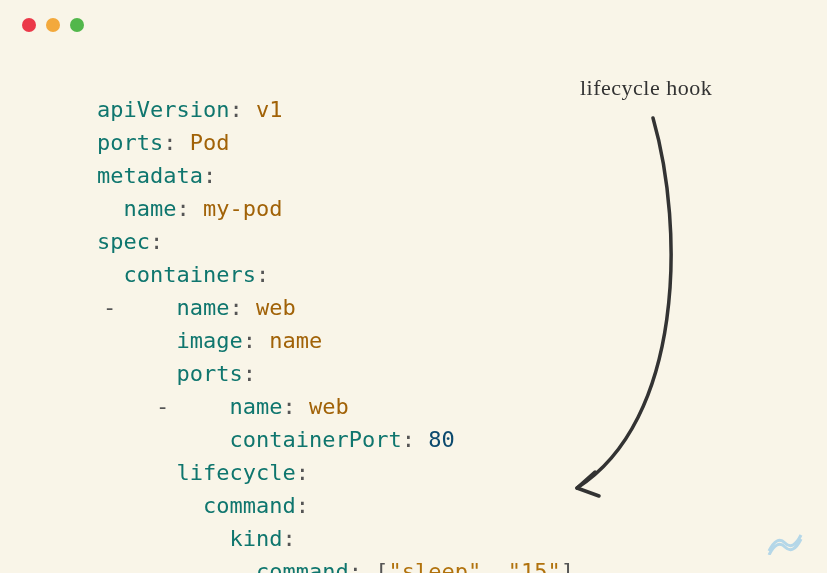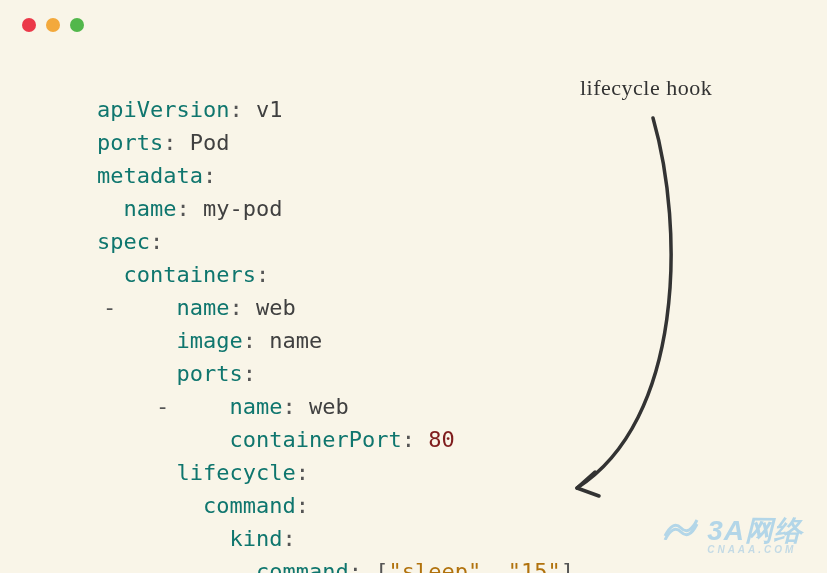--- a/index.html
+++ b/index.html
@@ -29,22 +29,22 @@
   .dot.green { background: #52b74b; }
   .code {
     position: absolute;
     top: 60px;
     left: 50px;
     font-size: 22px;
     line-height: 33px;
     white-space: pre;
   }
   .key { color: #0f766e; margin-left: 47px; }
-  .val { color: #404040; }
-  .num { color: #7f1d1d; }
+  .val { color: #a16207; }
+  .num { color: #0c4a6e; }
   .str { color: #b1720d; }
   .punc { color: #555; }
   .annotation {
     position: absolute;
     top: 75px;
     left: 580px;
     font-family: Liberation Serif, serif;
     font-size: 22px;
     color: #333;
     letter-spacing: 0.5px;
@@ -111,17 +111,13 @@
 <svg class="arrow" viewBox="0 0 140 400">
   <path d="M 88 8 C 120 120, 118 310, 12 378" stroke="#333" stroke-width="3.5" fill="none" stroke-linecap="round"></path>
   <path d="M 12 378 L 30 362 M 12 378 L 34 386" stroke="#333" stroke-width="3.5" fill="none" stroke-linecap="round"></path>
 </svg>
 
 <div class="watermark">
   <svg class="wm-logo" viewBox="0 0 36 26">
     <path d="M2 22 Q10 6 18 14 Q26 22 34 6" stroke="#8fc6e8" stroke-width="3" fill="none"></path>
     <path d="M2 26 Q10 10 18 18 Q26 26 34 10" stroke="#8fc6e8" stroke-width="3" fill="none"></path>
   </svg>
-  <div class="wm-text">
-    <span class="wm-main">3A网络</span>
-    <span class="wm-sub">CNAAA.COM</span>
-  </div>
 </div>
 
 </body></html>

